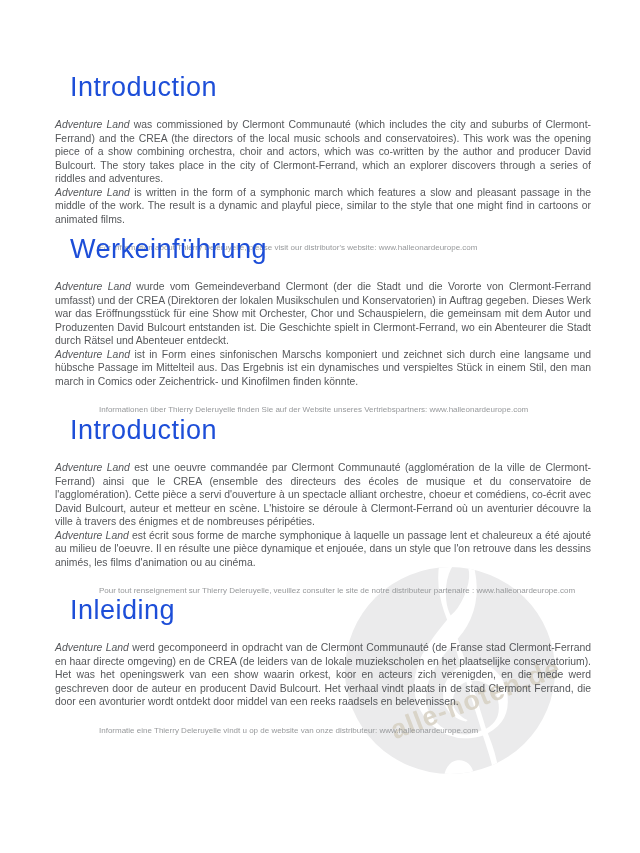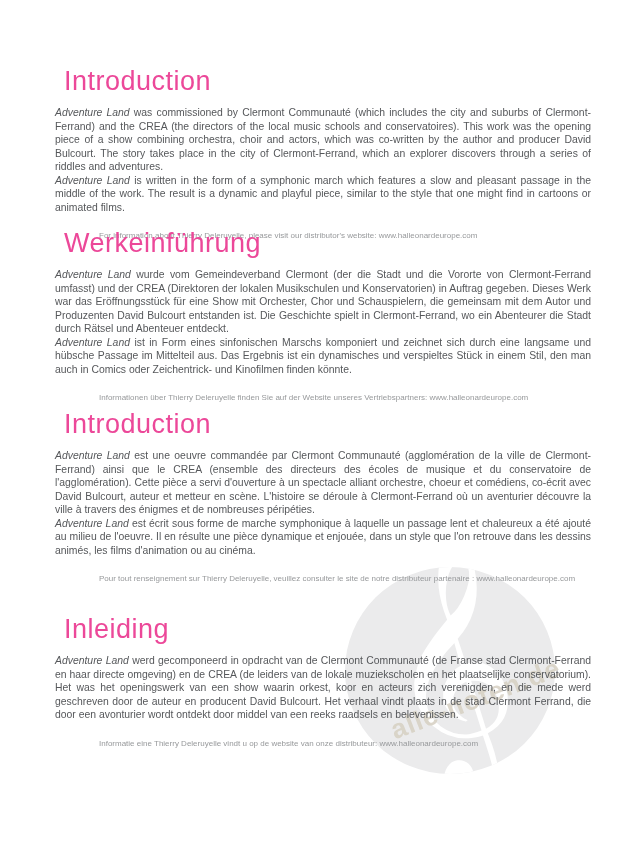--- a/index.html
+++ b/index.html
@@ -45,28 +45,28 @@
     white-space:nowrap;
   }
 
   
   .content{position:absolute;left:55px;top:0;width:536px;z-index:1;}
 
   .sec{position:absolute;left:0;width:536px;}
   .sec-en{top:56px;}
   .sec-de{top:218px;}
   .sec-fr{top:399px;}
-  .sec-nl{top:604px;}
+  .sec-nl{top:579px;}
 
   .sec h1{
-    margin:9px;
+    margin:15px;
     font-size:27px;
     font-weight:300;
     letter-spacing:.5px;
-    color:#ec4899;
+    color:#1d4ed8;
     line-height:32px;
   }
   .body-block{
     margin:9px 0 0 0;
     font-size:10.4px;
     line-height:13.5px;
     color:#55575a;
     text-align:justify;
   }
   .para{display:block;}
@@ -97,21 +97,21 @@
         <span class="para"><em>Adventure Land</em><span> was commissioned by Clermont Communauté (which includes the city and suburbs of Clermont-Ferrand) and the CREA (the directors of the local music schools and conservatoires). This work was the opening piece of a show combining orchestra, choir and actors, which was co-written by the author and producer David Bulcourt. The story takes place in the city of Clermont-Ferrand, which an explorer discovers through a series of riddles and adventures.</span></span>
         <span class="para"><em>Adventure Land</em><span> is written in the form of a symphonic march which features a slow and pleasant passage in the middle of the work. The result is a dynamic and playful piece, similar to the style that one might find in cartoons or animated films.</span></span>
       </div>
       <p class="sec-footer">For information about Thierry Deleruyelle, please visit our distributor's website: www.halleonardeurope.com</p>
     </section>
 
     <section class="sec sec-de">
       <h1>Werkeinführung</h1>
       <div class="body-block">
         <span class="para"><em>Adventure Land</em><span> wurde vom Gemeindeverband Clermont (der die Stadt und die Vororte von Clermont-Ferrand umfasst) und der CREA (Direktoren der lokalen Musikschulen und Konservatorien) in Auftrag gegeben. Dieses Werk war das Eröffnungsstück für eine Show mit Orchester, Chor und Schauspielern, die gemeinsam mit dem Autor und Produzenten David Bulcourt entstanden ist. Die Geschichte spielt in Clermont-Ferrand, wo ein Abenteurer die Stadt durch Rätsel und Abenteuer entdeckt.</span></span>
-        <span class="para"><em>Adventure Land</em><span> ist in Form eines sinfonischen Marschs komponiert und zeichnet sich durch eine langsame und hübsche Passage im Mittelteil aus. Das Ergebnis ist ein dynamisches und verspieltes Stück in einem Stil, den man auch in Comics oder Zeichentrick- und Kinofilmen finden könnte.</span></span>
+        <span class="para"><em>Adventure Land</em><span> ist in Form eines sinfonischen Marschs komponiert und zeichnet sich durch eine langsame und hübsche Passage im Mittelteil aus. Das Ergebnis ist ein dynamisches und verspieltes Stück in einem Stil, den man march in Comics oder Zeichentrick- und Kinofilmen finden könnte.</span></span>
       </div>
       <p class="sec-footer">Informationen über Thierry Deleruyelle finden Sie auf der Website unseres Vertriebspartners: www.halleonardeurope.com</p>
     </section>
 
     <section class="sec sec-fr">
       <h1>Introduction</h1>
       <div class="body-block">
         <span class="para"><em>Adventure Land</em><span> est une oeuvre commandée par Clermont Communauté (agglomération de la ville de Clermont-Ferrand) ainsi que le CREA (ensemble des directeurs des écoles de musique et du conservatoire de l'agglomération). Cette pièce a servi d'ouverture à un spectacle alliant orchestre, choeur et comédiens, co-écrit avec David Bulcourt, auteur et metteur en scène. L'histoire se déroule à Clermont-Ferrand où un aventurier découvre la ville à travers des énigmes et de nombreuses péripéties.</span></span>
         <span class="para"><em>Adventure Land</em><span> est écrit sous forme de marche symphonique à laquelle un passage lent et chaleureux a été ajouté au milieu de l'oeuvre. Il en résulte une pièce dynamique et enjouée, dans un style que l'on retrouve dans les dessins animés, les films d'animation ou au cinéma.</span></span>
       </div>

